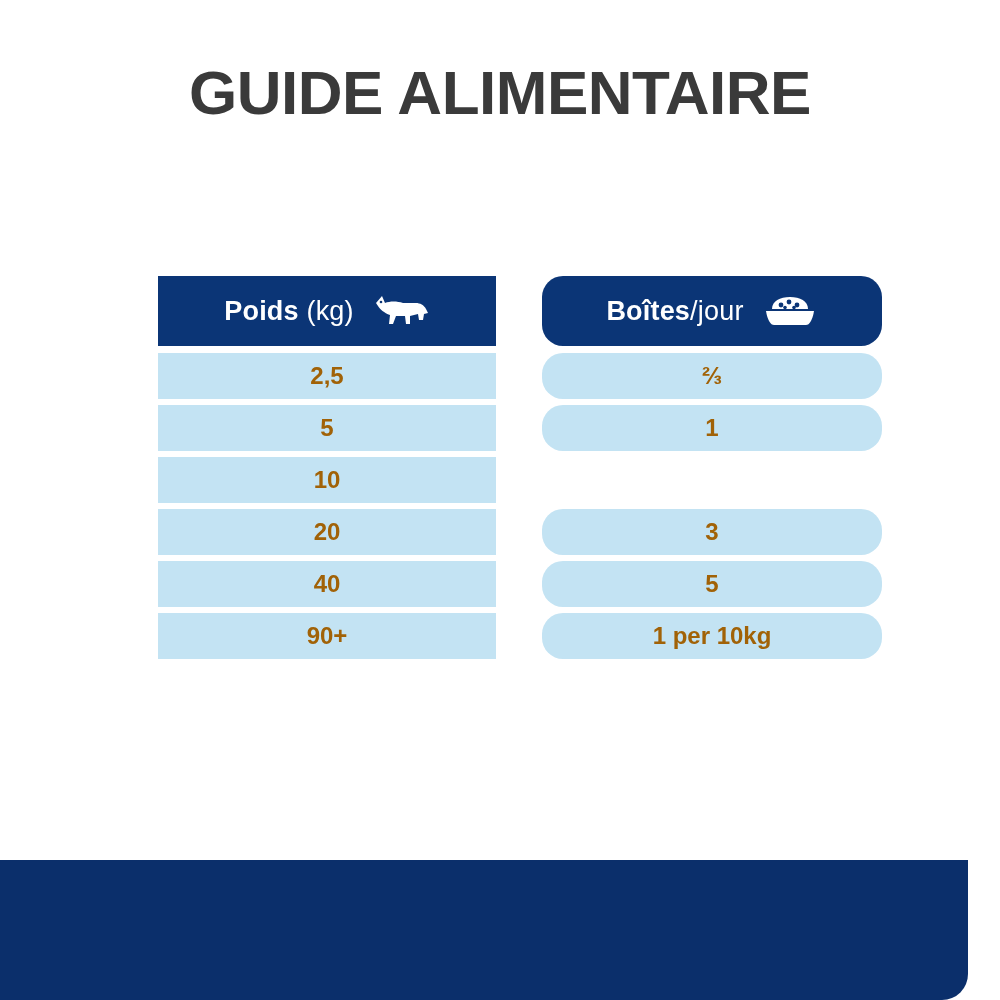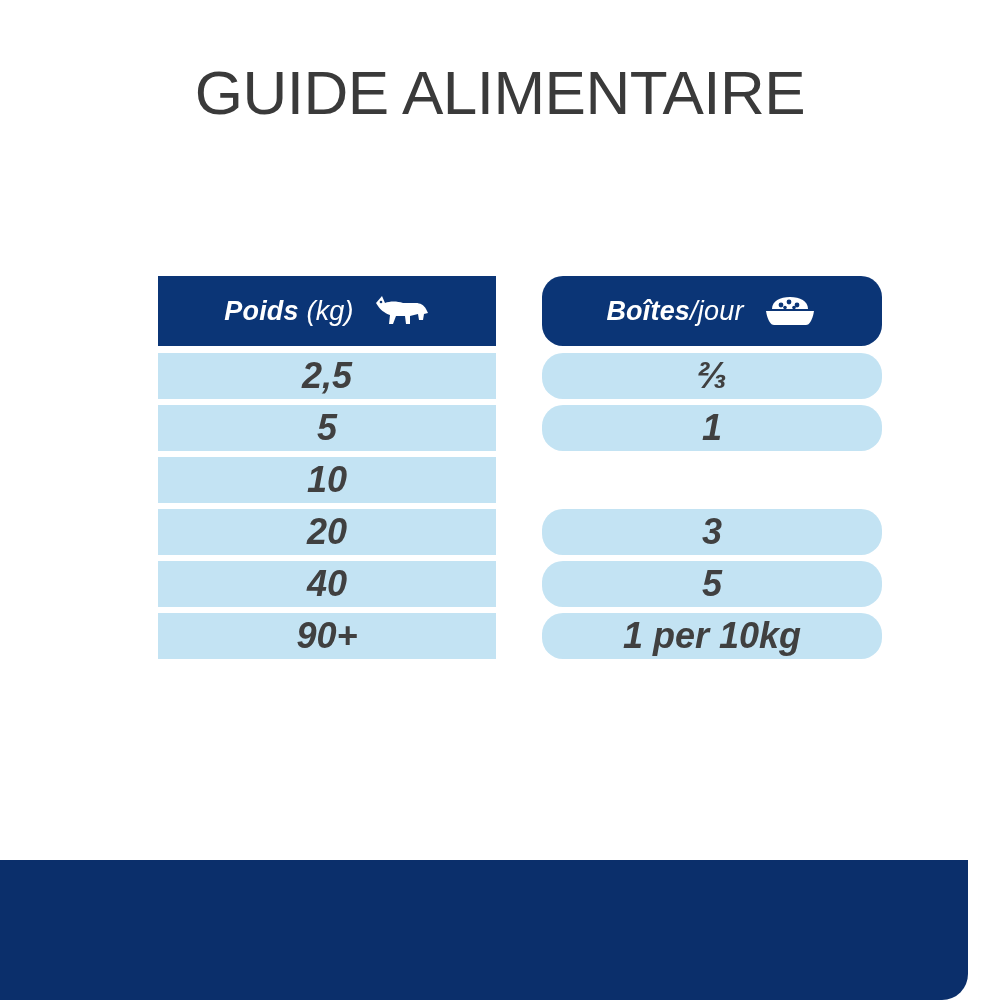--- a/index.html
+++ b/index.html
@@ -19,48 +19,47 @@
     width: 1000px;
     height: 1000px;
   }
   .title {
     position: absolute;
     top: 62px;
     left: 0;
     width: 1000px;
     text-align: center;
     font-size: 62px;
-    font-weight: normal;
+    font-weight: bold;
     letter-spacing: -0.5px;
     color: #3a3a3a;
     font-family: "Liberation Sans", sans-serif;
     line-height: 1;
     white-space: nowrap;
   }
   .table {
     position: absolute;
     top: 276px;
     left: 158px;
     width: 724px;
-    font-style: italic;
   }
   .row {
     display: flex;
     justify-content: space-between;
     margin-bottom: 6px;
   }
   .cell {
     box-sizing: border-box;
     height: 46px;
     display: flex;
     align-items: center;
     justify-content: center;
-    font-size: 36px;
+    font-size: 24px;
     font-weight: bold;
-    color: #404040;
+    color: #a16207;
     background: #c3e3f3;
   }
   .cell.left  { width: 338px; }
   .cell.right { width: 340px; border-radius: 21px; }
 
   .header-row .cell {
     background: #0b3576;
     color: #ffffff;
     height: 70px;
     font-size: 27px;

